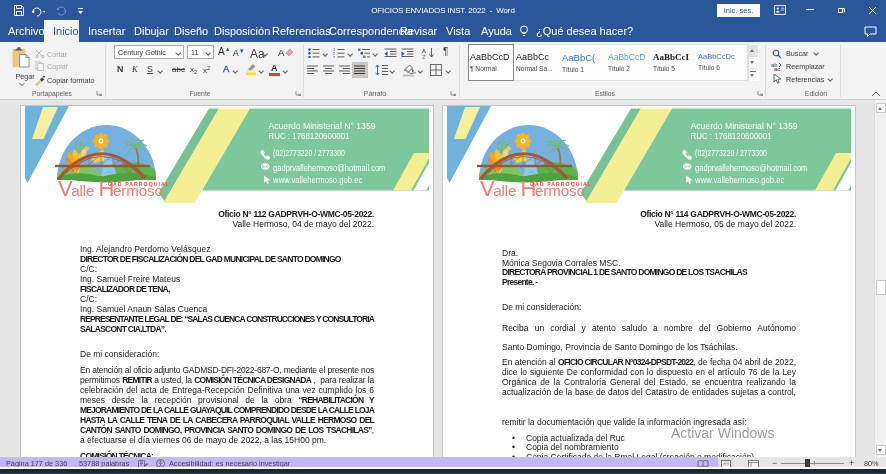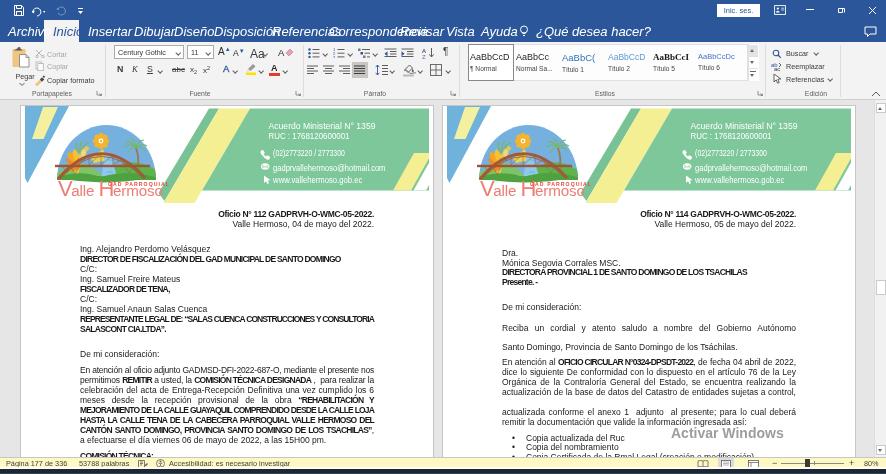--- a/index.html
+++ b/index.html
@@ -2,41 +2,41 @@
 <html><head>
 <meta charset="utf-8">
 <style>
 html,body{margin:0;padding:0;width:886px;height:474px;overflow:hidden;font-family:"Liberation Sans",sans-serif;}
 .abs{position:absolute;}
 #app{position:relative;width:886px;height:474px;background:#e6e6e6;}
 
 #titlebar{left:0;top:0;width:886px;height:20px;background:#2b579a;}
 #titlebar .t{color:#fff;font-size:8.5px;}
 #tabsbar{left:0;top:20px;width:886px;height:22px;background:#2b579a;}
-.tab{position:absolute;top:0;height:22px;line-height:23px;color:#fff;font-size:13px;white-space:nowrap;font-style:italic;}
+.tab{position:absolute;top:0;height:22px;line-height:23px;color:#fff;font-size:11px;white-space:nowrap;}
 #ribbon{left:0;top:42px;width:886px;height:58px;background:#f3f3f3;border-bottom:1px solid #d2d0ce;box-sizing:border-box;}
 .sep{position:absolute;top:3px;width:1px;height:52px;background:#dcdcdc;}
 .glabel{position:absolute;top:48px;font-size:6.8px;color:#605e5c;text-align:center;white-space:nowrap;}
 .gl{position:absolute;top:48px;}
 .rtxt{position:absolute;font-size:7.2px;color:#3b3a39;white-space:nowrap;}
 .gray{color:#a8a6a4;}
 .car{position:absolute;width:3.4px;height:3.4px;border-right:1.1px solid #5f5d5b;border-bottom:1.1px solid #5f5d5b;transform:rotate(45deg);}
 .combo{position:absolute;background:#fff;border:1px solid #ababab;box-sizing:border-box;}
 .combo span{font-size:7.2px;color:#333;position:absolute;left:3px;top:2.4px;white-space:nowrap;}
 .stl{position:absolute;top:10px;width:44px;text-align:left;}
 .stl .s1{font-size:9px;white-space:nowrap;}
 .stl .s2{font-size:6.6px;color:#444;margin-top:3px;white-space:nowrap;}
 
 #doc{left:0;top:100px;width:886px;height:357px;background:#e6e6e6;overflow:hidden;}
 .page{position:absolute;top:6px;width:412px;height:356px;background:#fff;outline:1px solid #c6c6c6;}
 .page .ln{position:absolute;font-size:8.5px;line-height:10px;color:#191919;white-space:nowrap;}
 .page .jln{position:absolute;left:59px;width:294px;font-size:8.5px;line-height:10px;color:#191919;text-align:justify;text-align-last:justify;}
 .page .jlast{text-align-last:left;}
 b{font-weight:bold;letter-spacing:-0.75px;}
-#status{left:0;top:457px;width:886px;height:10px;background:#fef9c3;border-top:1px solid #c6c6c6;box-sizing:border-box;}
+#status{left:0;top:457px;width:718px;height:10px;background:#c4b5fd;border-top:1px solid #c6c6c6;box-sizing:border-box;}
 .st{position:absolute;font-size:7.3px;color:#3f3f3f;top:1px;white-space:nowrap;}
 #whitestrip{left:0;top:467px;width:886px;height:2px;background:#fdfdfd;}
 #taskbar{left:0;top:469px;width:886px;height:5px;background:#1b2733;}
 </style>
 </head>
 <body>
 <div id="app">
 
 <div class="abs" id="titlebar">
 <svg class="abs" style="left:12px;top:4px" width="75" height="13" viewBox="0 0 75 13">
@@ -50,20 +50,21 @@
  <path d="M31 7 l2.4 0 -1.2 2 z" fill="#fff"></path>
  <g stroke="#7a96c4" fill="none">
           <path d="M46 9 a4 4 0 1 0 1.5-5.5"></path>
           <path d="M46.8 3.2 l.2 3 -2.8-1 z" fill="#7a96c4" stroke="none"></path>
         </g>
  <g fill="#fff">
           <rect x="66" y="4" width="5" height="1"></rect>
           <path d="M66 7 l5 0 -2.5 3 z"></path>
         </g>
 </svg>
+<div class="abs t" style="left:0;right:0;top:5.5px;text-align:center;font-size:8px;letter-spacing:-0.15px">OFICIOS ENVIADOS INST. 2022&nbsp;&nbsp;-&nbsp;&nbsp;Word</div>
 <div class="abs" style="left:717px;top:3.5px;width:43px;height:13px;background:#fff;color:#2b579a;font-size:7.5px;text-align:center;line-height:13px;">Inic. ses.</div>
 <svg class="abs" style="left:774px;top:5px" width="13" height="10" viewBox="0 0 13 10">
  <rect x="0.6" y="0.6" width="10.8" height="8.8" fill="none" stroke="#fff" stroke-width="0.9"></rect>
  <circle cx="3.8" cy="3.6" r="1.1" fill="#fff"></circle>
         <path d="M2 7.6 a1.8 1.8 0 0 1 3.6 0 z" fill="#fff"></path>
  <path d="M7.2 3.2 h3 M7.2 5 h3" stroke="#fff" stroke-width="0.7"></path>
 </svg>
 <div class="abs" style="left:806px;top:9px;width:8px;height:1px;background:#fff"></div>
 <svg class="abs" style="left:838px;top:5.5px" width="9" height="9" viewBox="0 0 9 9">
         <path d="M2.5 2.5 h4 v4 M0.5 2.5 v4 h4 v-4 z" fill="none" stroke="#fff"></path>
@@ -486,31 +487,30 @@
  <div class="ln" style="left:59px;top:151.6px">Mónica Segovia Corrales MSC.</div>
  <div class="ln" style="left:59px;top:161.4px"><b>DIRECTORA PROVINCIAL 1 DE SANTO DOMINGO DE LOS TSACHILAS</b></div>
  <div class="ln" style="left:59px;top:171.1px"><b>Presente. -</b></div>
  <div class="ln" style="left:59px;top:195.9px">De mi consideración:</div>
  <div class="jln" style="top:216.6px">Reciba un cordial y atento saludo a nombre del Gobierno Autónomo</div>
  <div class="jln jlast" style="top:236.4px">Santo Domingo, Provincia de Santo Domingo de los Tsáchilas.</div>
  <div class="jln" style="top:251.3px;letter-spacing:-0.04px">En atención al <b>OFICIO CIRCULAR N°0324-DPSDT-2022</b>, de fecha 04 abril de 2022,</div>
  <div class="jln" style="top:261.2px">dice lo siguiente De conformidad con lo dispuesto en el artículo 76 de la Ley</div>
  <div class="jln" style="top:271.1px">Orgánica de la Contraloría General del Estado, se encuentra realizando la</div>
  <div class="jln" style="top:281px">actualización de la base de datos del Catastro de entidades sujetas a control,</div>
- <div class="jln" style="top:300.8px">actualizada conforme el anexo 1&nbsp; adjunto&nbsp; al presente; para lo cual deberá</div>
  <div class="jln jlast" style="top:310.7px">remitir la documentación que valide la información ingresada así:</div>
  <div class="ln" style="left:69px;top:326.7px">•</div>
         <div class="ln" style="left:83px;top:326.7px">Copia actualizada del Ruc</div>
  <div class="ln" style="left:69px;top:336.4px">•</div>
         <div class="ln" style="left:83px;top:336.4px">Copia del nombramiento</div>
  <div class="ln" style="left:69px;top:346.1px">•</div>
         <div class="ln" style="left:83px;top:346.1px">Copia Certificada de la Rmal Legal (creación o modificación)</div>
 </div>
 
-<div class="abs" style="left:671px;top:325px;font-size:14px;color:#9d9d9d;font-weight:bold;">Activar Windows</div>
+<div class="abs" style="left:671px;top:325px;font-size:14px;color:#9d9d9d;">Activar Windows</div>
 
 <div class="abs" style="left:874px;top:0;width:12px;height:357px;background:#f1f1f1;border-left:1px solid #dedede;box-sizing:border-box"></div>
 <div class="abs" style="left:875.5px;top:3px;width:10px;height:10px;background:#fff;border:1px solid #c9c9c9;box-sizing:border-box"></div>
 <div class="abs" style="left:878px;top:6.5px;width:0;height:0;border-left:2.5px solid transparent;border-right:2.5px solid transparent;border-bottom:3px solid #6a6a6a"></div>
 <div class="abs" style="left:875.5px;top:180px;width:10px;height:15px;background:#fff;border:1px solid #c9c9c9;box-sizing:border-box"></div>
 <div class="abs" style="left:875.5px;top:345px;width:10px;height:10px;background:#fff;border:1px solid #c9c9c9;box-sizing:border-box"></div>
 <div class="abs" style="left:878px;top:348.5px;width:0;height:0;border-left:2.5px solid transparent;border-right:2.5px solid transparent;border-top:3px solid #6a6a6a"></div>
 </div>
 <div class="abs" id="status">
  <span class="st" style="left:6px">Página 177 de 336</span>

